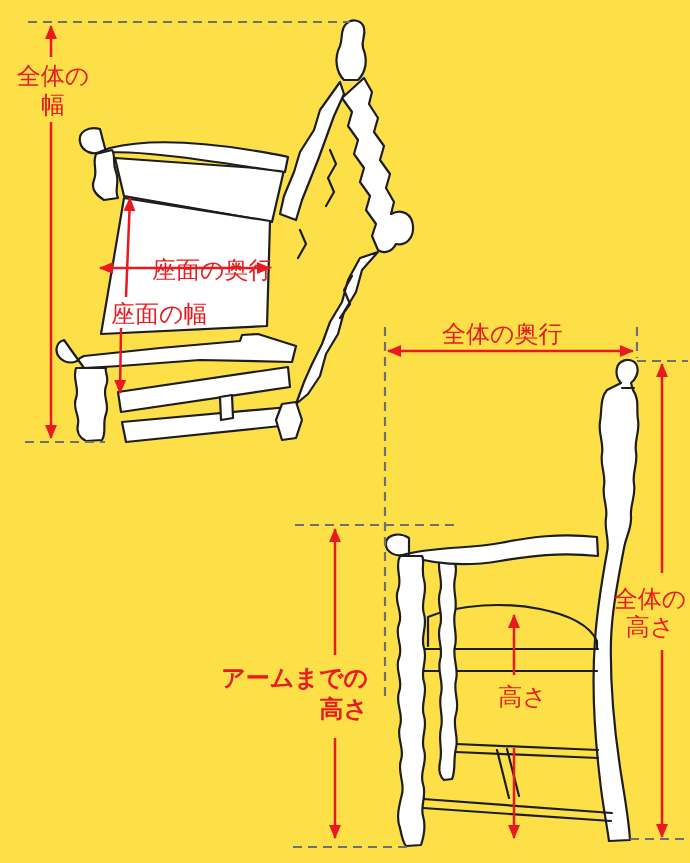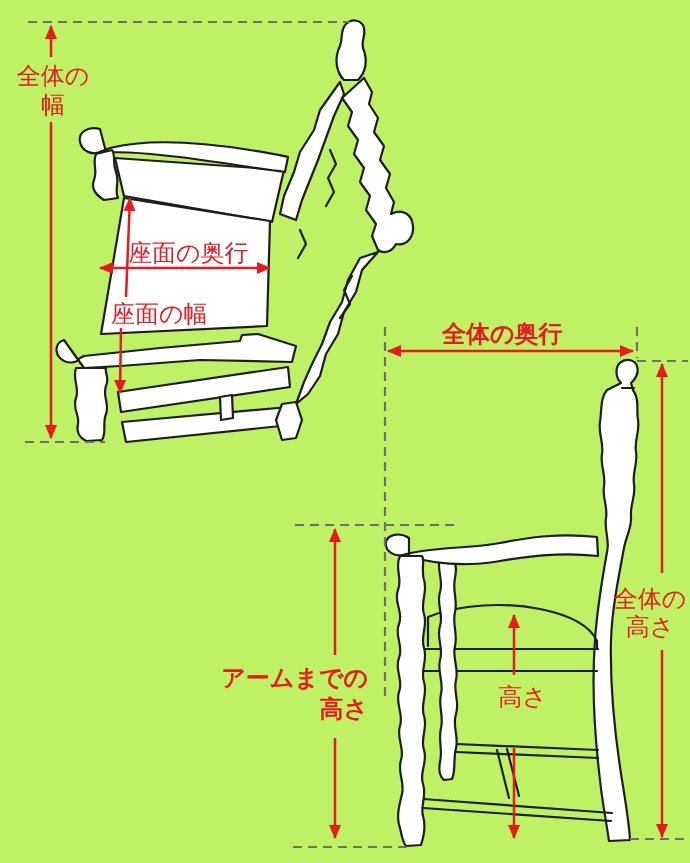--- a/index.html
+++ b/index.html
@@ -1,17 +1,17 @@
 <!DOCTYPE html>
 <html style="--c-red: #e8191f; --c-gray: #6f6f6f; --c-black: #1d1d1d;"><head>
 <meta charset="utf-8">
 <style>
   html,body{margin:0;padding:0;background:#fff;}
   .stage{
-    position:relative;width:690px;height:863px;background:#bef264;overflow:hidden;
+    position:relative;width:690px;height:863px;background:#fde047;overflow:hidden;
     font-family:"DejaVu Sans",sans-serif;
   }
   .stage svg{position:absolute;left:0;top:0;}
   :root{
     --c-red:#e8191f;
     --c-gray:#6f6f6f;
     --c-black:#1d1d1d;
   }
   .art{stroke:var(--c-black);stroke-width:2.2;fill:#fff;stroke-linejoin:round;stroke-linecap:round;}
   .art-line{stroke:var(--c-black);stroke-width:2.2;fill:none;stroke-linejoin:round;stroke-linecap:round;}
@@ -145,25 +145,25 @@
       <line class="dim" x1="662" y1="573" x2="662" y2="364" marker-end="url(#ah)"></line>
       <line class="dim" x1="662" y1="650" x2="662" y2="837" marker-end="url(#ah)"></line>
     </g>
   </svg>
 
   <div class="lbl center" style="left:6px;top:62px;width:94px;">
     <div>全体の</div>
     <div>幅</div>
   </div>
 
-  <div class="lbl" style="left:128px;top:239px;">座面の奥行</div>
+  <div class="lbl" style="left:128px;top:256px;padding-left:24px;">座面の奥行</div>
 
   <div class="lbl" style="left:111px;top:300px;">座面の幅</div>
 
-  <div class="lbl" style="left:442px;top:320px;font-weight:bold;">全体の奥行</div>
+  <div class="lbl" style="left:442px;top:320px;">全体の奥行</div>
 
   <div class="lbl right" style="left:210px;top:663px;width:158px;line-height:31px;font-weight:bold;">
     <div>アームまでの</div>
     <div>高さ</div>
   </div>
 
   <div class="lbl center" style="left:445px;top:681px;width:155px;line-height:32px;">
     <div>高さ</div>
   </div>
 

